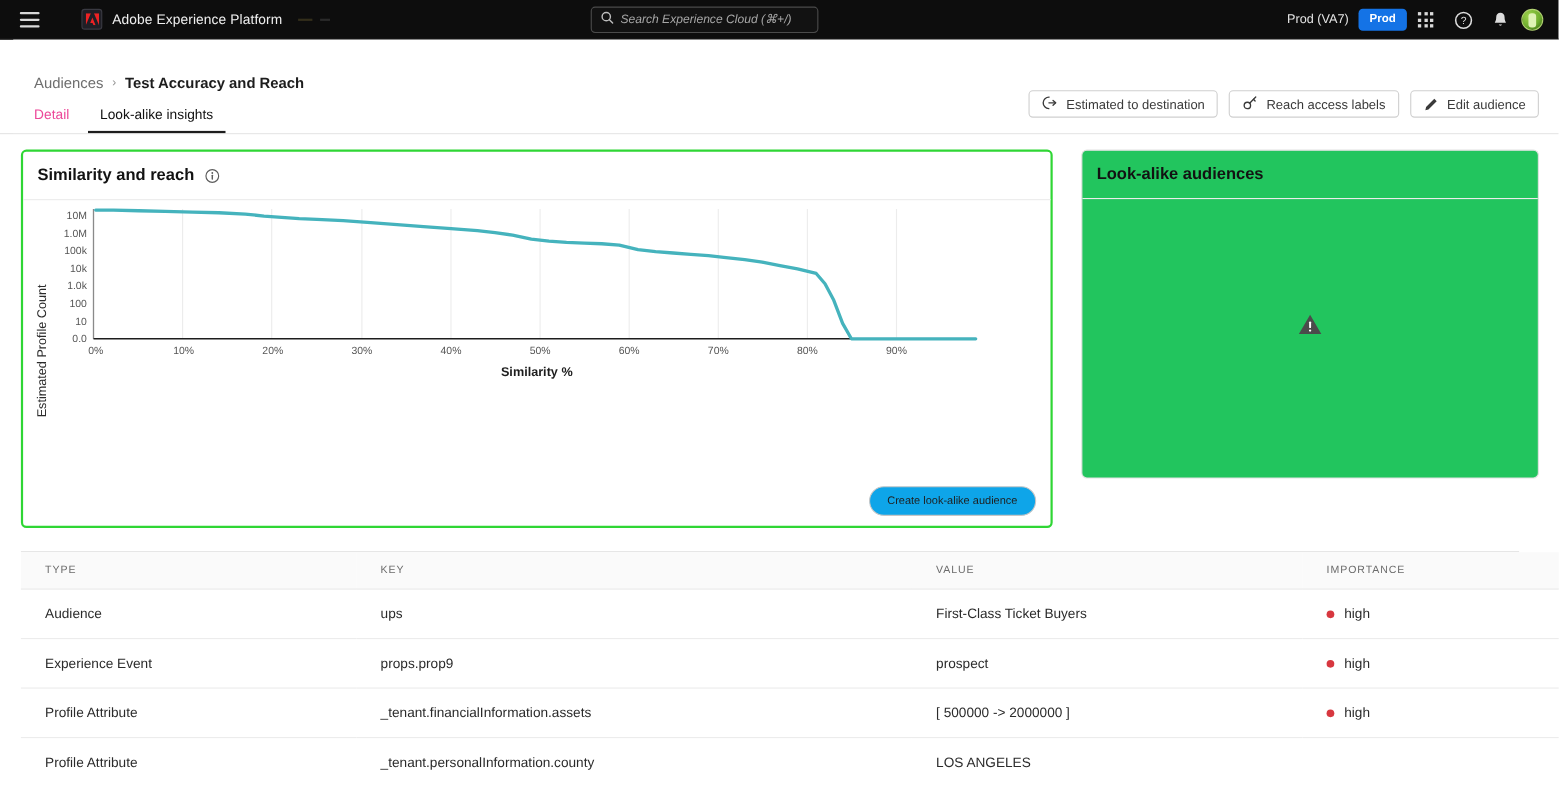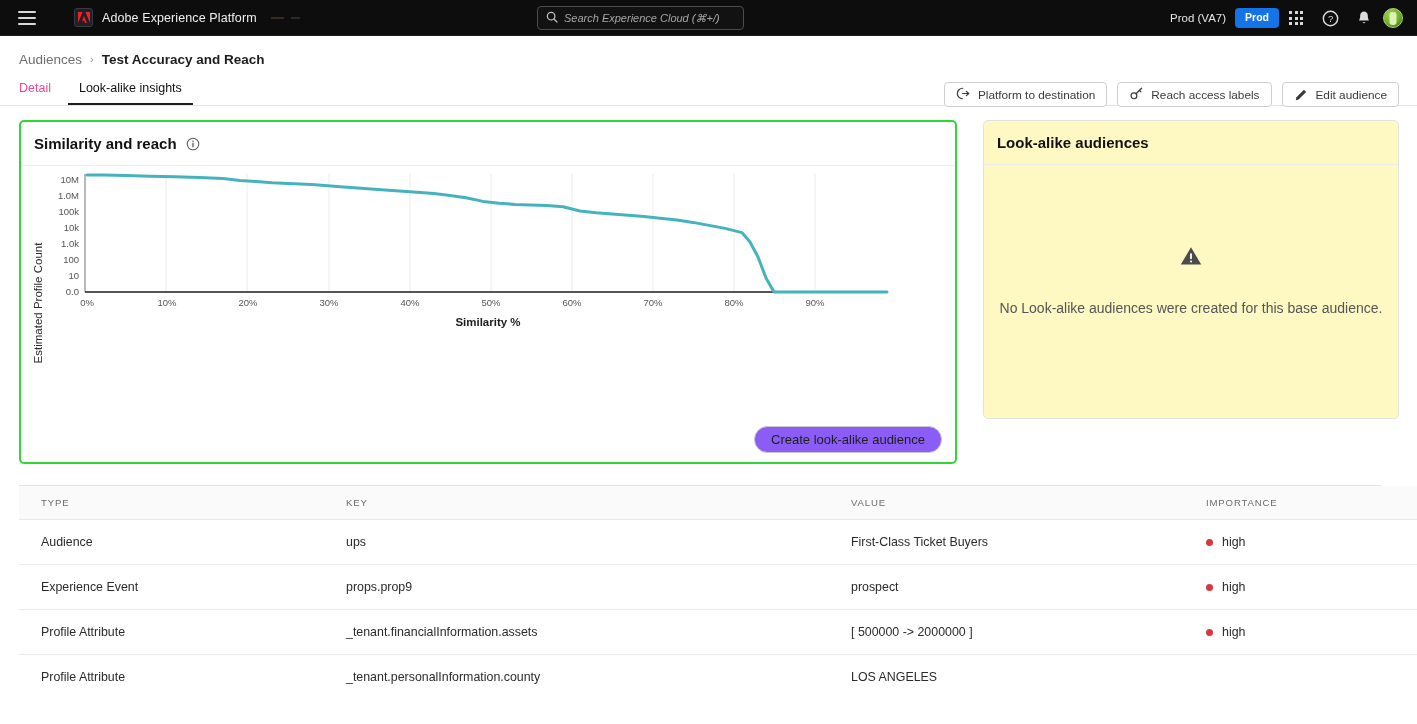--- a/index.html
+++ b/index.html
@@ -68,21 +68,21 @@
     background: radial-gradient(circle at 35% 30%, #9fd24d 0%, #6fae2e 55%, #2e5c12 100%);
     border: 1.5px solid #b0d070; position: relative; overflow: hidden; cursor: pointer;
     margin-left: 2px;
   }
   .avatar::after {
     content:''; position:absolute; left:50%; top:14%; transform:translateX(-50%);
     width:7px; height:13px; border-radius:3px; background:#dff2b6;
   }
 
   
-  .page-head { position: relative; padding: 0 0 0 19px; background: #fff; }
+  .page-head { position: relative; padding: 16px 0 0 19px; background: #fff; margin-left: 12px; }
   .crumbs { display: flex; align-items: center; height: 36px; padding-top: 10px; font-size: 13.5px; }
   .crumb-link { color: #6e6e6e; cursor: pointer; }
   .crumb-sep { color: #909090; margin: 0 8px; font-size: 11px; }
   .crumb-current { color: #1d1d1d; font-weight: bold; }
 
   .header-actions { position: absolute; right: 18px; top: 46px; display: flex; gap: 10px; }
   .hbtn {
     display: flex; align-items: center; gap: 7px;
     height: 25px; padding: 0 11px;
     border: 1px solid #cfcfcf; border-radius: 4px; background: #fff;
@@ -112,25 +112,25 @@
     border-bottom: 1px solid #ececec;
   }
   .card-title { font-size: 15px; font-weight: bold; color: #121212; }
   .info-ico { margin-left: 9px; cursor: pointer; display: flex; }
 
   .chart-box { position: relative; height: 250px; }
   .chart-svg { display: block; }
   .chart-footer { height: 46px; display: flex; justify-content: flex-end; align-items: center; padding-right: 13px; }
   .pill-btn {
     height: 27px; padding: 0 16px; border: 1px solid #c6c6c6; border-radius: 14px;
-    background: #8b5cf6; font-size: 13px; color: #1f1f1f; cursor: pointer; white-space: nowrap;
+    background: #0ea5e9; font-size: 10px; color: #1f1f1f; cursor: pointer; white-space: nowrap;
   }
 
   .card-look {
-    width: 444px; background: #fef9c3;
+    width: 444px; background: #22c55e;
     border: 1px solid #e2e2e2; border-radius: 5px; height: 299px;
   }
   .look-body {
     height: 254px; display: flex; flex-direction: column;
     align-items: center; justify-content: center; gap: 30px;
     padding-bottom: 22px;
   }
   .look-empty-text { font-size: 14px; color: #555; }
 
   
@@ -239,21 +239,21 @@
 
   <div class="header-actions">
     <div class="hbtn">
       <span>
         <svg width="15" height="15" viewBox="0 0 16 16" aria-hidden="true">
           <path d="M7.2 2.4A5.6 5.6 0 106.9 13.6" fill="none" stroke="#3a3a3a" stroke-width="1.3" stroke-linecap="round"></path>
           <line x1="7" y1="8" x2="13.3" y2="8" stroke="#3a3a3a" stroke-width="1.3" stroke-linecap="round"></line>
           <polyline points="11,5.7 13.6,8 11,10.3" fill="none" stroke="#3a3a3a" stroke-width="1.3" stroke-linecap="round" stroke-linejoin="round"></polyline>
         </svg>
       </span>
-      <span>Platform to destination</span>
+      <span>Estimated to destination</span>
     </div>
     <div class="hbtn">
       <span>
         <svg width="15" height="15" viewBox="0 0 16 16" aria-hidden="true">
           <circle cx="5.3" cy="10.5" r="3.1" fill="none" stroke="#3a3a3a" stroke-width="1.3"></circle>
           <line x1="7.5" y1="8.3" x2="13.4" y2="2.4" stroke="#3a3a3a" stroke-width="1.3" stroke-linecap="round"></line>
           <line x1="11.2" y1="4.6" x2="12.8" y2="6.2" stroke="#3a3a3a" stroke-width="1.3" stroke-linecap="round"></line>
         </svg>
       </span>
       <span>Reach access labels</span>
@@ -350,21 +350,20 @@
         <span class="card-title">Look-alike audiences</span>
       </div>
       <div class="look-body">
         <span>
           <svg width="22" height="20" viewBox="0 0 22 20" aria-hidden="true">
             <path d="M11 1.2L21.2 18.6H.8z" fill="#4b4b4b"></path>
             <rect x="10.1" y="7.2" width="1.8" height="6" rx=".8" fill="#fff"></rect>
             <circle cx="11" cy="15.5" r="1.05" fill="#fff"></circle>
           </svg>
         </span>
-        <span class="look-empty-text">No Look-alike audiences were created for this base audience.</span>
       </div>
     </div>
   </div>
 
   <div class="factors">
 
     <div class="ftabs-line"></div>
 
     <div class="table-wrap">
       <table class="tbl">

